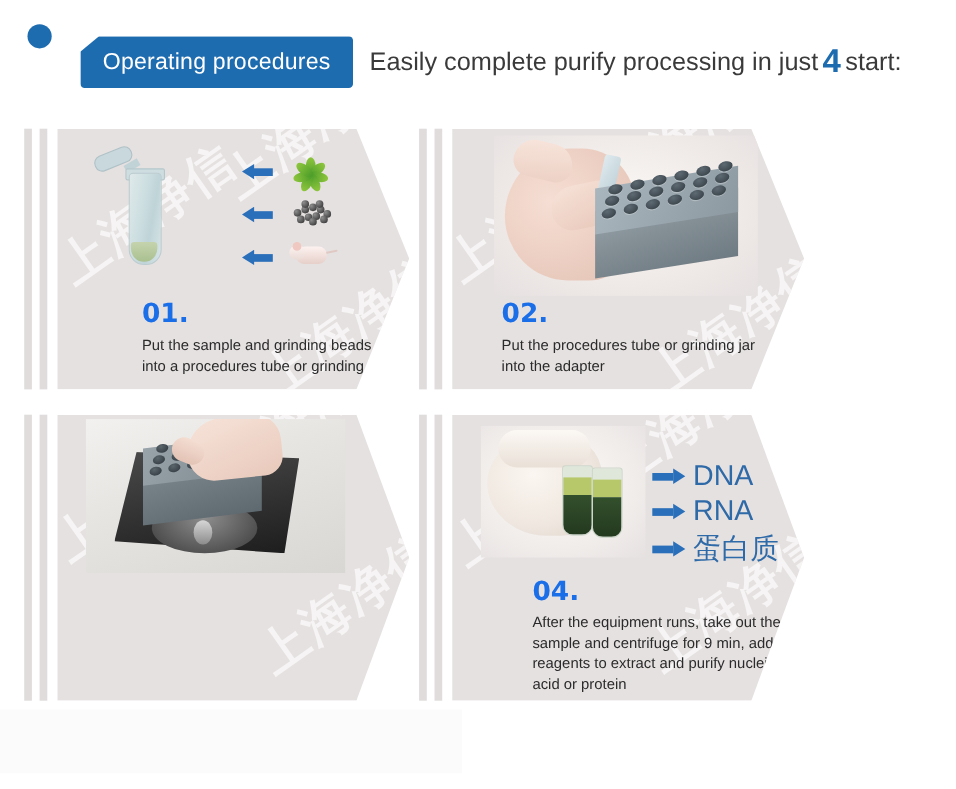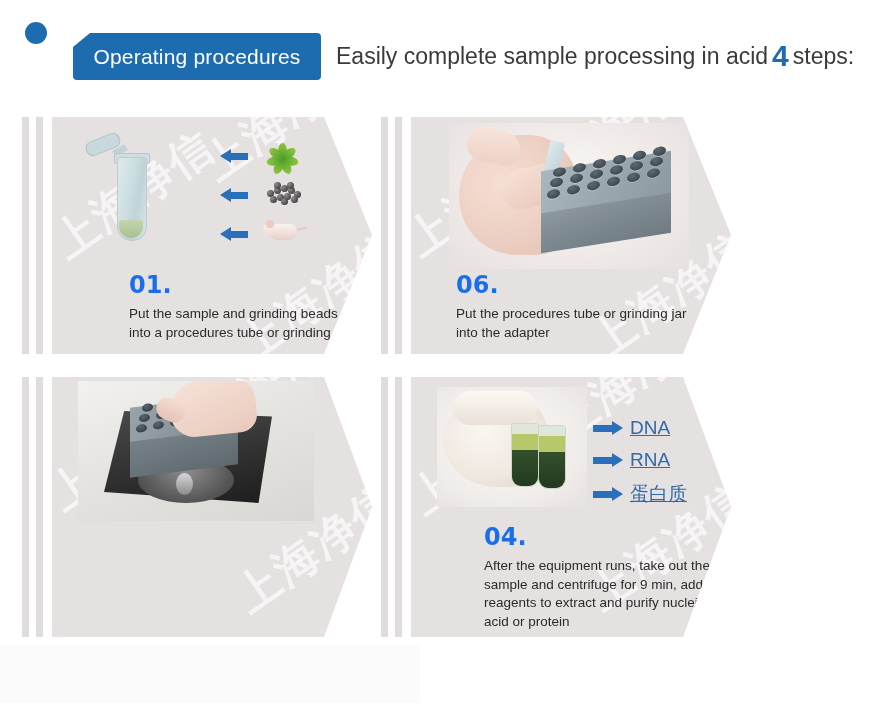--- a/index.html
+++ b/index.html
@@ -253,41 +253,41 @@
   .p4-t .lower{position:absolute;left:0;top:26px;width:100%;height:36px;background:linear-gradient(180deg,#33502c,#24391f);}
 
   .lbl-row{position:absolute;display:flex;align-items:center;}
   .arrow-right{position:relative;width:30px;height:14px;margin-right:7px;}
   .arrow-right .shaft{position:absolute;left:0;top:4px;width:19px;height:7px;background:#2a6fba;}
   .arrow-right .head{
     position:absolute;right:0;top:0;width:0;height:0;
     border-top:7px solid transparent;border-bottom:7px solid transparent;
     border-left:11px solid #2a6fba;
   }
-  .lbl-txt{color:#2f6aa8;font-size:19px;white-space:nowrap;text-decoration:underline;}
+  .lbl-txt{color:#2f6aa8;font-size:26px;white-space:nowrap;}
 
   .bottom-wash{
     position:absolute;left:0;top:645px;width:420px;height:58px;
     background:#fcfbfb;
   }
 </style>
 </head>
 <body>
 
 <div id="root">
 
   <div class="header">
     <div class="hdr-dot"></div>
     <div class="hdr-tag">
       <div class="hdr-tag-label">Operating procedures</div>
     </div>
     <div class="hdr-sub">
-      <span>Easily complete sample processing in acid</span>
+      <span>Easily complete purify processing in just</span>
       <span class="num">4</span>
-      <span>steps:</span>
+      <span>start:</span>
     </div>
   </div>
 
   <div class="steps">
 
     <div class="step" style="left:22px;top:117px;width:350px;height:237px;">
       <div class="bar bar1"></div>
       <div class="bar bar2"></div>
       <div class="panel" style="width:320px;height:237px;clip-path:polygon(0 0,272px 0,320px 118px,272px 237px,0 237px);">
         <div class="wm">
@@ -393,21 +393,21 @@
             <u style="left:8px;top:1px;"></u>
               <u style="left:28px;top:0px;"></u>
               <u style="left:48px;top:-1px;"></u>
               <u style="left:68px;top:-2px;"></u>
               <u style="left:88px;top:-3px;"></u>
               <u style="left:108px;top:-4px;"></u>
           </div>
         </div>
 
         <div class="caption" style="top:156px;">
-          <div class="step-num">06.</div>
+          <div class="step-num">02.</div>
           <div class="step-text">Put the procedures tube or grinding jar
 into the adapter</div>
         </div>
       </div>
     </div>
 
     <div class="step" style="left:22px;top:377px;width:350px;height:260px;">
       <div class="bar bar1"></div>
       <div class="bar bar2"></div>
       <div class="panel" style="width:320px;height:260px;clip-path:polygon(0 0,272px 0,320px 130px,272px 260px,0 260px);">

